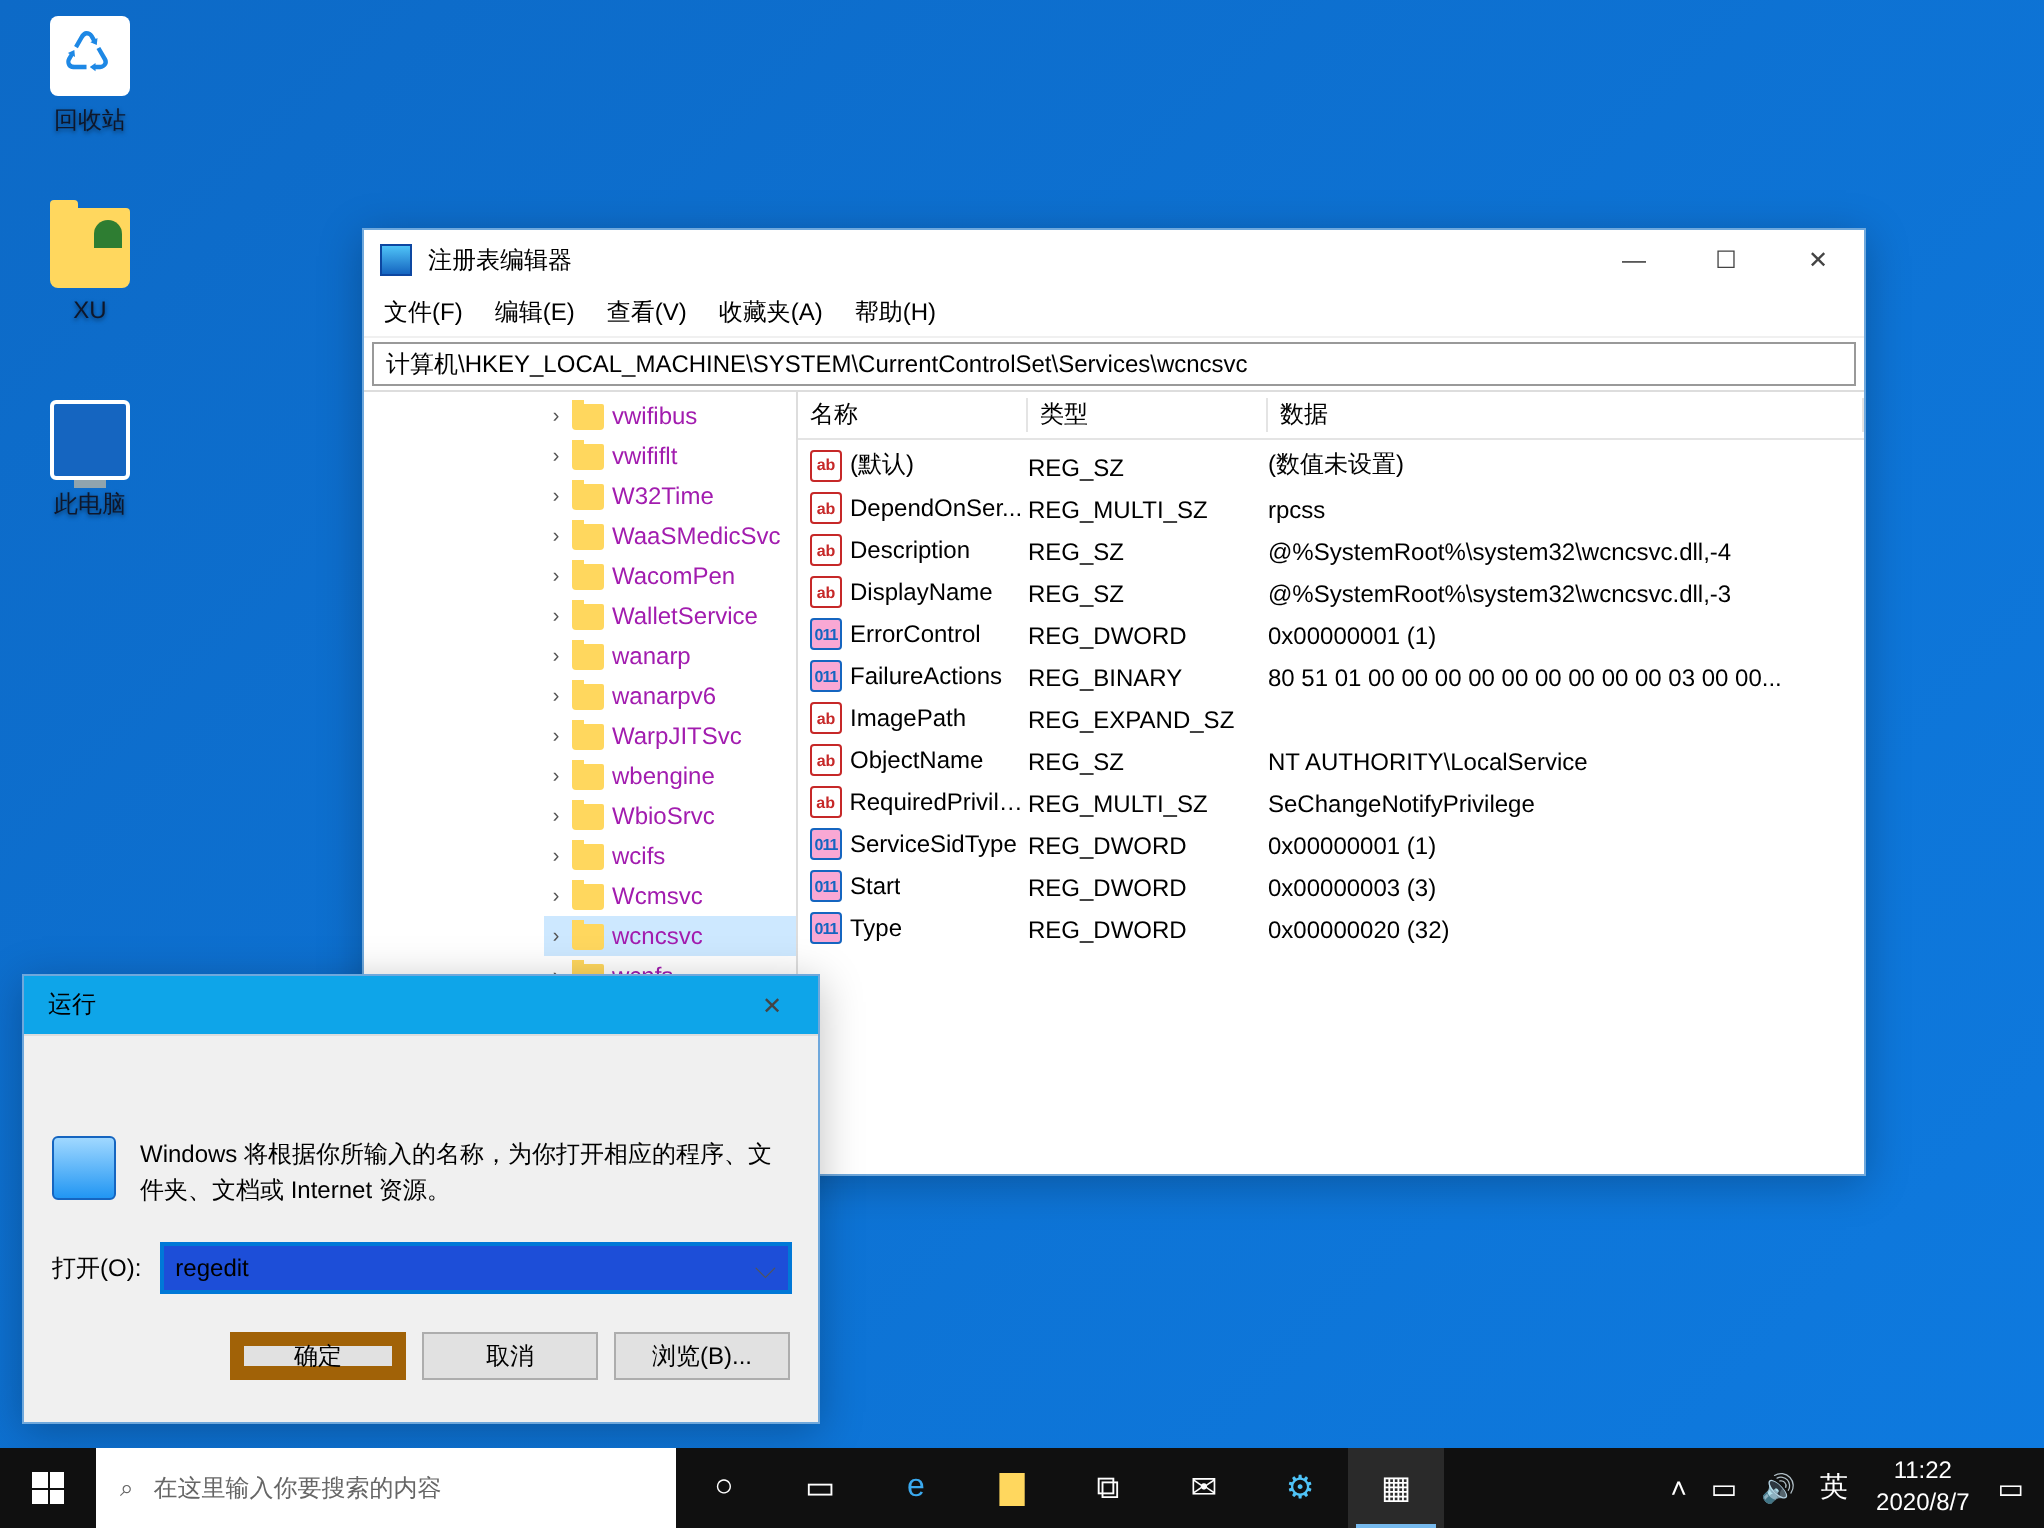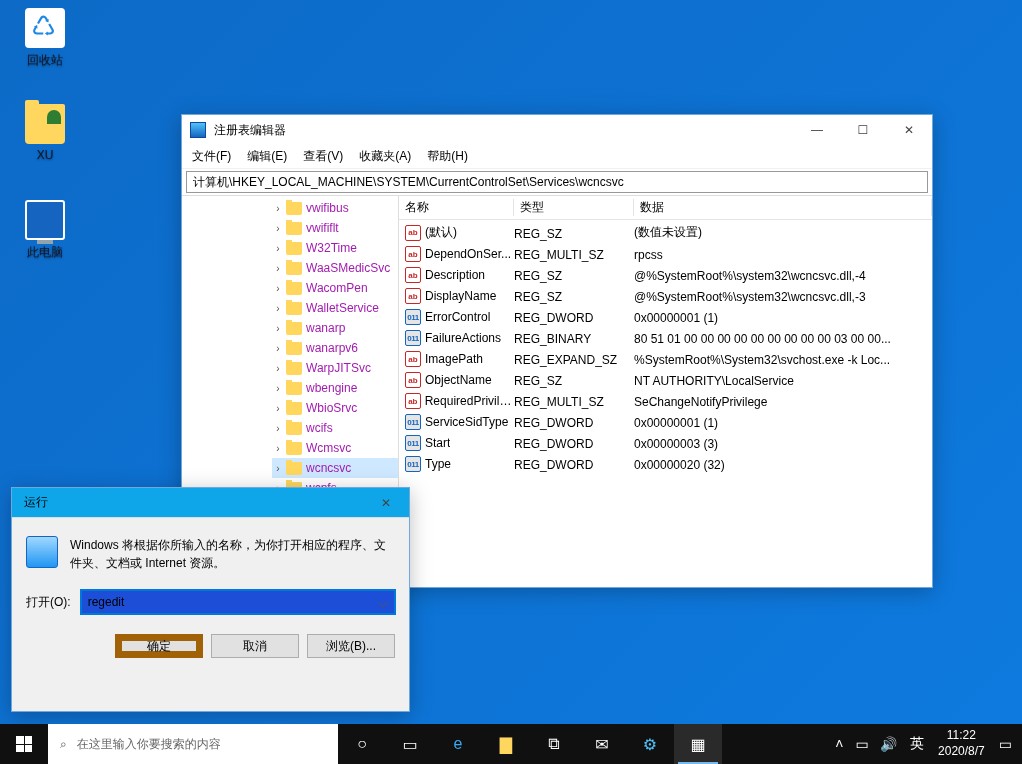--- a/index.html
+++ b/index.html
@@ -39,27 +39,27 @@
 .tree-row.sel { background:#cde8ff; }
 .tree-row .name { color:#a21caf; }
 .values { flex:1; overflow:auto; }
 .vhead { display:flex; border-bottom:1px solid #e4e4e4; height:24px; align-items:center; color:#000; background:#fff; }
 .vhead div { padding:0 6px; border-right:1px solid #e4e4e4; }
 .vc1 { width:115px; } .vc2 { width:120px; } .vc3 { flex:1; }
 .vrow { display:flex; height:21px; align-items:flex-end; }
 .vrow .vc1 { display:flex; align-items:center; }
 .vicon { width:16px; height:16px; margin:0 4px 0 6px; border:1px solid #888; border-radius:2px; display:flex; align-items:center; justify-content:center; font-size:8px; font-weight:bold; }
 .vicon.str { color:#c62828; border-color:#c62828; background:#fff; }
-.vicon.bin { color:#1565c0; border-color:#1565c0; background:#e5e5e5; letter-spacing:-0.5px; }
+.vicon.bin { color:#1565c0; border-color:#1565c0; background:#f9a8d4; letter-spacing:-0.5px; }
 .vrow span { color:#000; white-space:nowrap; overflow:hidden; text-overflow:ellipsis; }
 
 
 #run { left:11px; top:487px; width:399px; height:225px; background:#f0f0f0; }
 #run .titlebar { background:#0ea5e9; border-bottom:1px solid #ddd; }
-.run-body { padding:18px 14px 10px; }
+.run-body { padding:18px 14px 10px;margin-top:32px; }
 .run-top { display:flex; gap:12px; margin-bottom:18px; }
 .run-ico { width:32px; height:32px; background:linear-gradient(#a0d8ff,#2196f3); border:1px solid #1565c0; border-radius:3px; }
 .run-txt { flex:1; font-size:12px; color:#000; line-height:1.5; }
 .run-open { display:flex; align-items:center; gap:10px; }
 .run-open label { font-size:12px; }
 .run-open .combo { flex:1; height:24px; border:1px solid #0078d7; background:#1d4ed8; display:flex; align-items:center; padding:0 6px; outline:1px solid #0078d7; }
 .run-open .combo::after { content:"⌵"; margin-left:auto; color:#555; font-size:14px; }
 .run-btns { display:flex; gap:8px; justify-content:flex-end; padding:10px 14px 14px; }
 .btn { width:88px; height:24px; border:1px solid #adadad; background:#e1e1e1; display:flex; align-items:center; justify-content:center; color:#000; }
 .btn.def { border:7px solid #a16207;margin-left:48px; }
@@ -254,21 +254,20 @@
             </div>
             <div class="vc2"><span>REG_BINARY</span></div>
             <div class="vc3"><span>80 51 01 00 00 00 00 00 00 00 00 00 03 00 00...</span></div>
           </div>
           <div class="vrow">
             <div class="vc1">
               <div class="vicon str">ab</div>
               <span>ImagePath</span>
             </div>
             <div class="vc2"><span>REG_EXPAND_SZ</span></div>
-            <div class="vc3"><span>%SystemRoot%\System32\svchost.exe -k Loc...</span></div>
           </div>
           <div class="vrow">
             <div class="vc1">
               <div class="vicon str">ab</div>
               <span>ObjectName</span>
             </div>
             <div class="vc2"><span>REG_SZ</span></div>
             <div class="vc3"><span>NT AUTHORITY\LocalService</span></div>
           </div>
           <div class="vrow">

